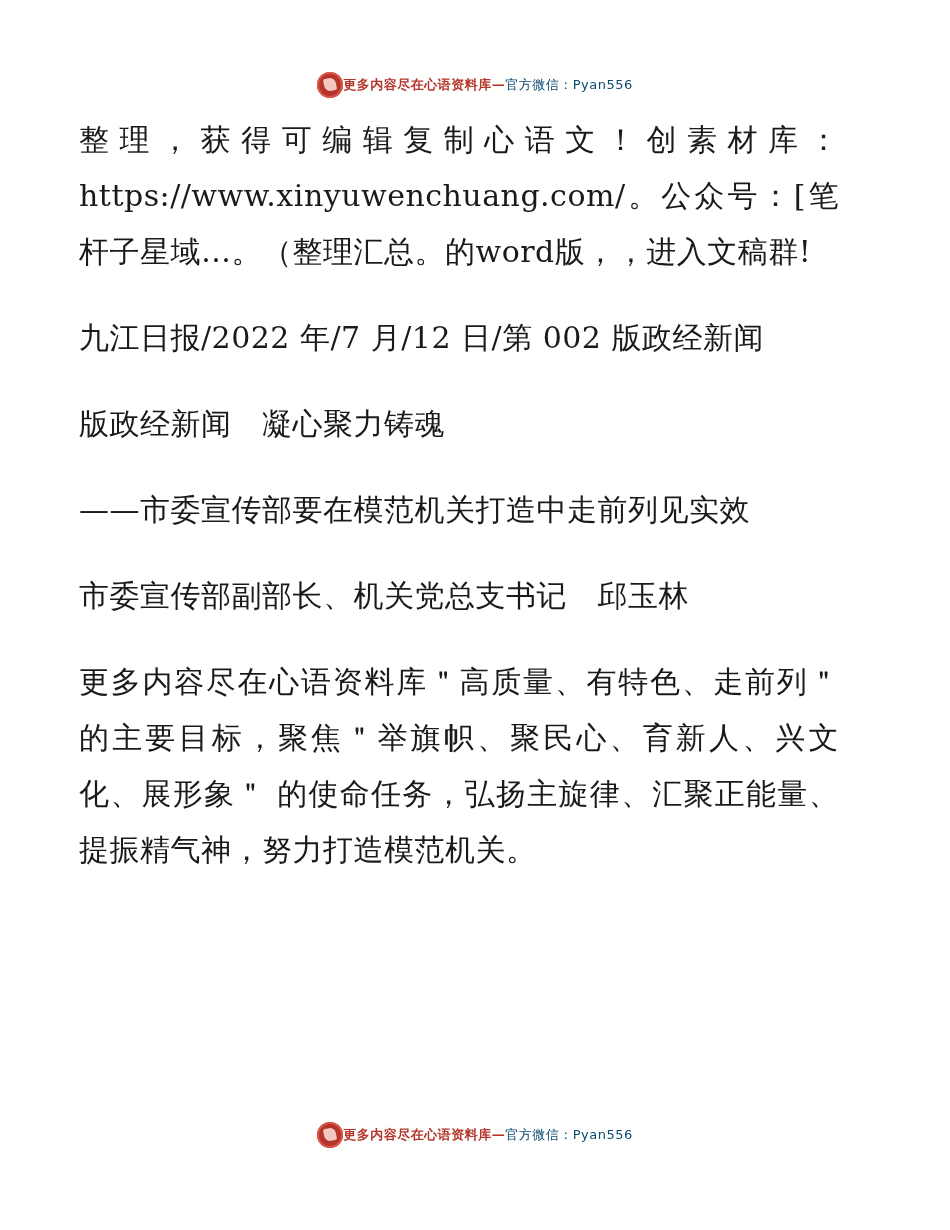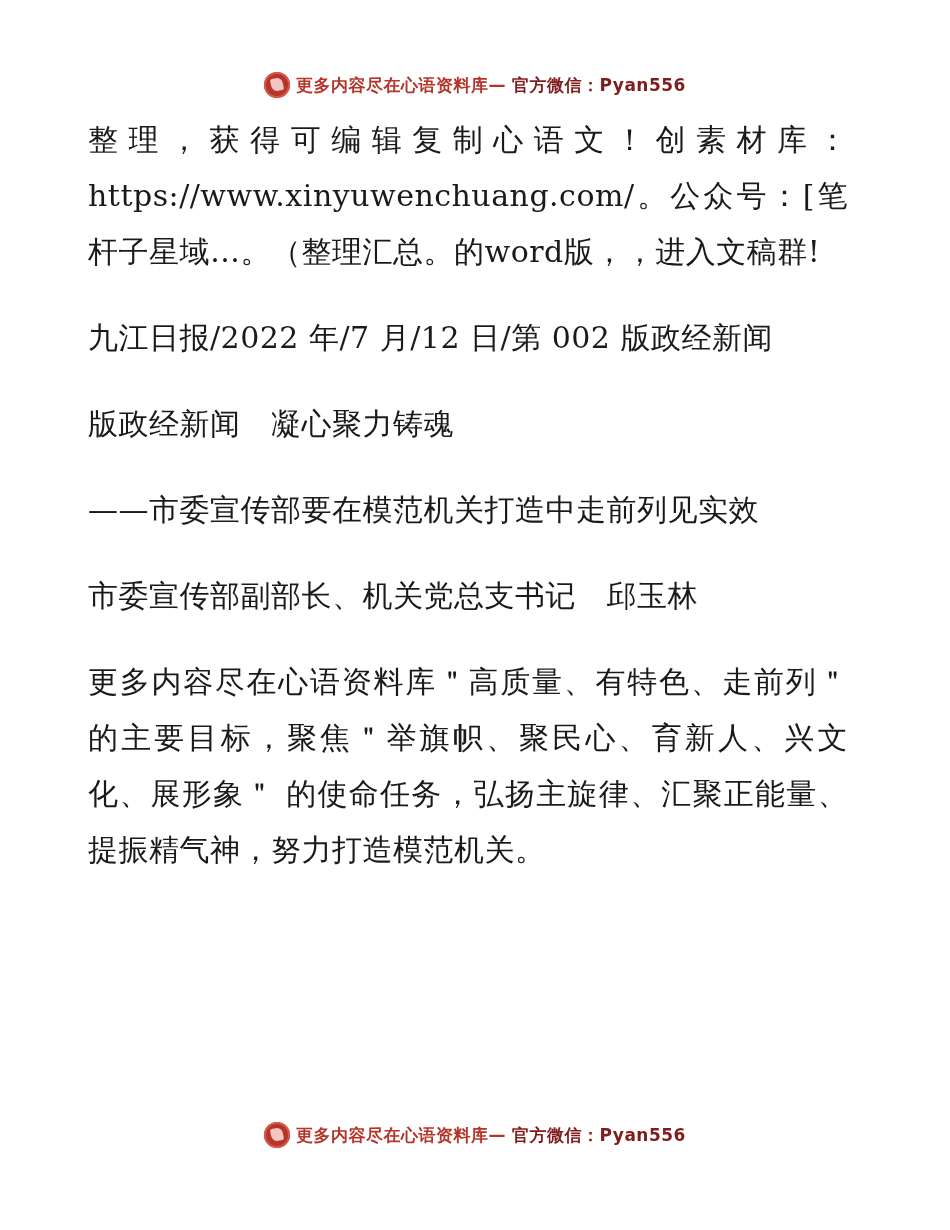--- a/index.html
+++ b/index.html
@@ -25,24 +25,23 @@
   }
 
   
   .watermark {
     position: absolute;
     left: 0;
     width: 100%;
     display: flex;
     align-items: center;
     justify-content: center;
-    gap: 6px;
     color: #c0392b;
     font-family: "DejaVu Sans", "Liberation Sans", sans-serif;
-    font-size: 17px;
+    font-size: 13px;
     font-weight: bold;
     letter-spacing: 0.5px;
     white-space: nowrap;
   }
   .watermark.top { top: 72px; }
   .watermark.bottom { top: 1122px; }
 
   .wm-badge {
     width: 26px;
     height: 26px;
@@ -61,29 +60,29 @@
     width: 12px;
     height: 13px;
     background: #f3c6bf;
     border-radius: 2px 6px 2px 6px;
     transform: rotate(-12deg);
   }
   .wm-text-main {
     color: #b5352a;
   }
   .wm-text-sub {
-    color: #7f1d1d;
-    font-weight: bold;
+    color: #0c4a6e;
+    font-weight: normal;
     text-align: center;
   }
 
   
   .content {
     position: absolute;
-    left: 88px;
+    left: 79px;
     top: 112px;
     width: 760px;
   }
 
   p.para {
     margin: 0 0 6px 0;
     font-size: 30px;
     line-height: 56px;
     text-align: justify;
     text-justify: inter-ideograph;

